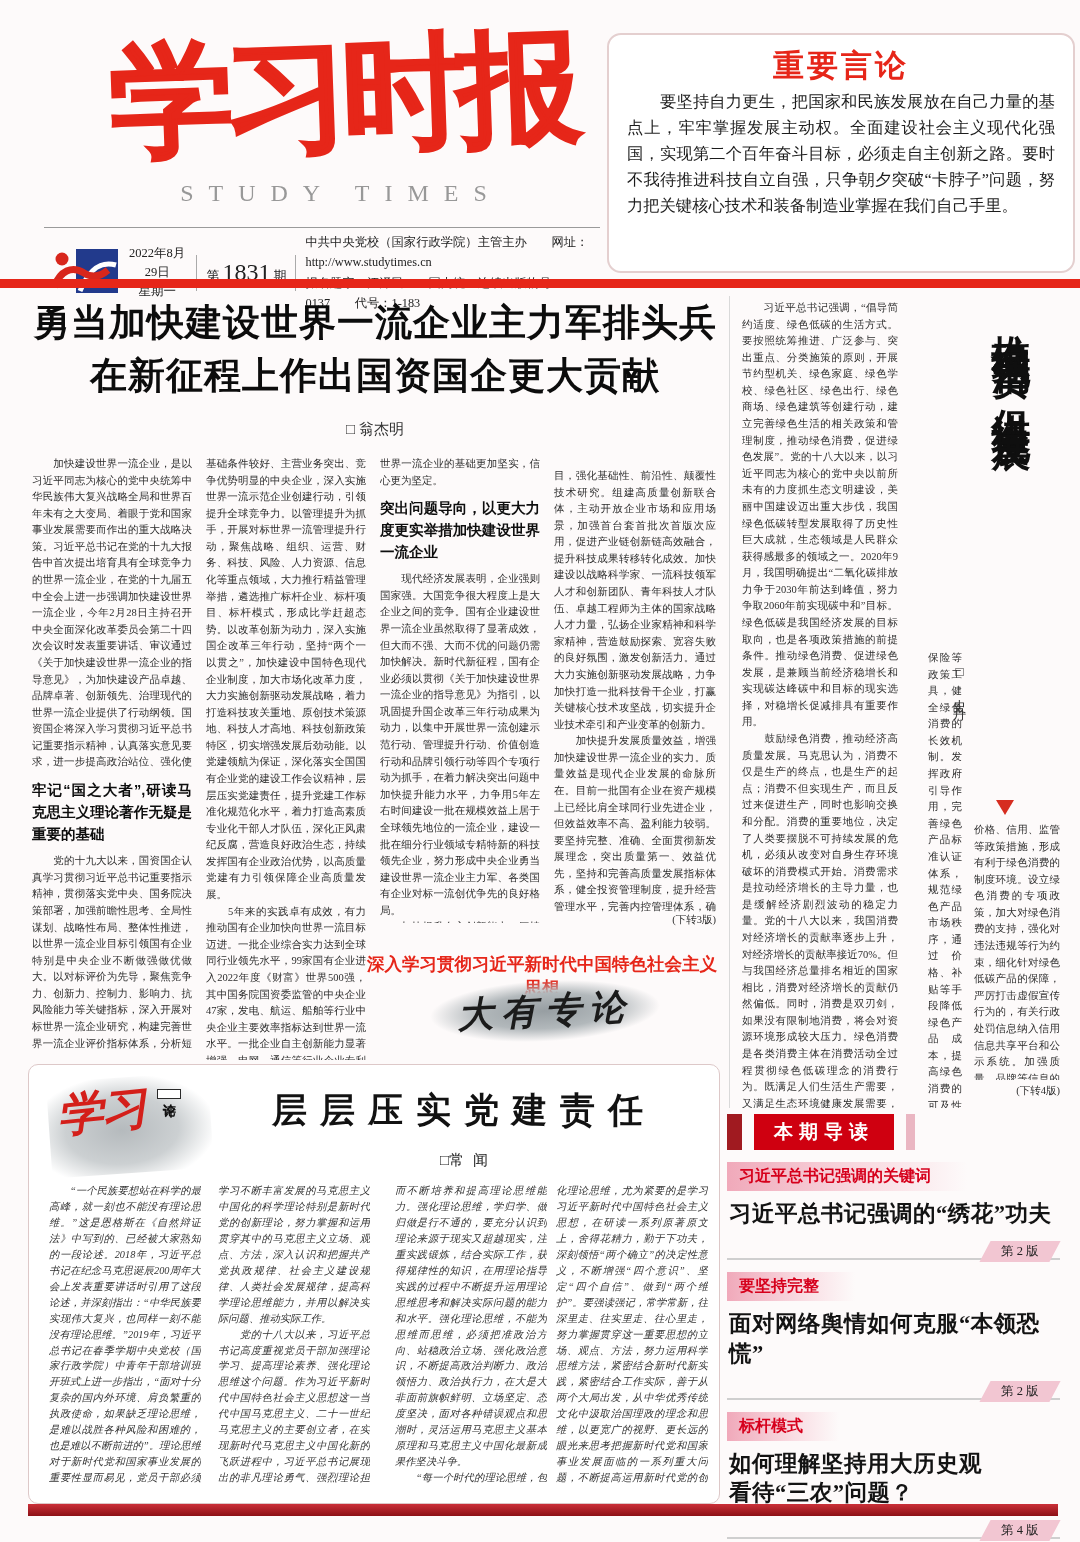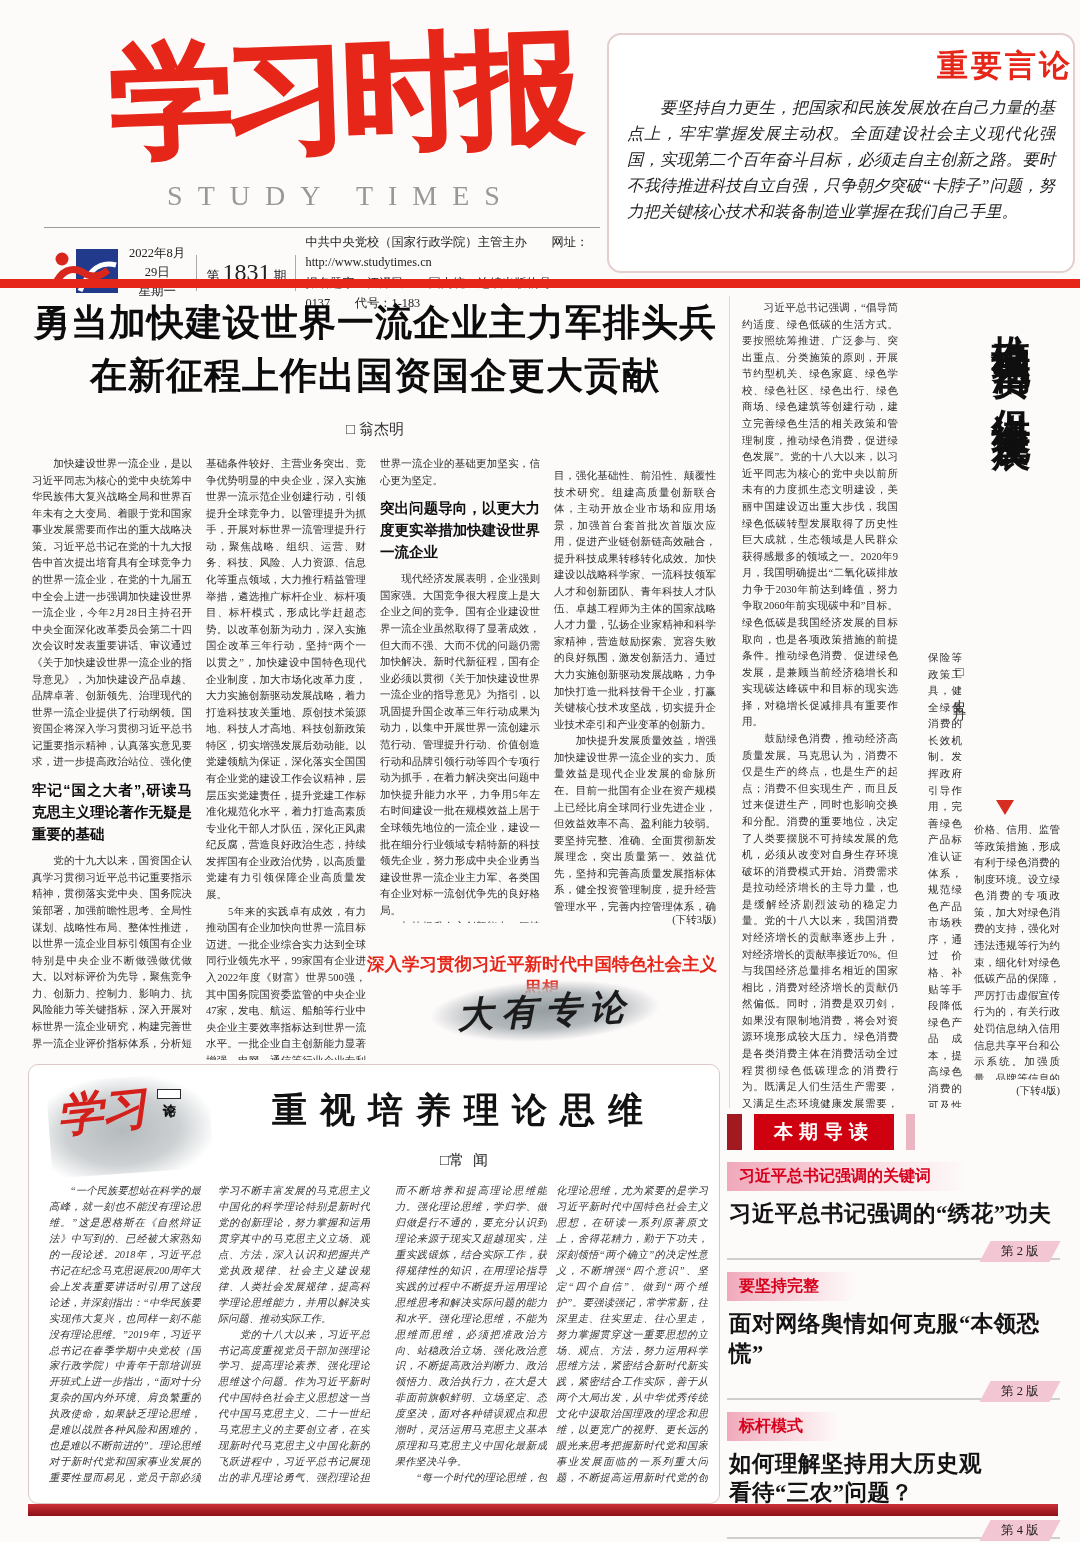--- a/index.html
+++ b/index.html
@@ -5,37 +5,37 @@
   html,body{margin:0;padding:0;background:#efe6e5;}
   #page{position:relative;width:1080px;height:1542px;background:#fdfafa;overflow:hidden;
         font-family:"Liberation Serif",serif;color:#222;}
 
   
   #masthead-cn{position:absolute;left:92px;top:6px;width:500px;height:188px;
     font-size:124px;font-weight:900;color:#e62619;-webkit-text-stroke:2px #e62619;
     letter-spacing:-8px;text-align:center;line-height:1.45;transform:rotate(-2deg);
     font-family:"Liberation Serif",serif;}
   #masthead-en{position:absolute;left:96px;top:180px;width:490px;text-align:center;
-    font-size:28px;color:#989898;letter-spacing:15px;font-family:"Liberation Serif",serif;}
+    font-size:24px;color:#989898;letter-spacing:15px;font-family:"Liberation Serif",serif;}
   #info-hr{position:absolute;left:44px;top:227px;width:556px;height:1px;background:#9a9a9a;}
   #info-row{position:absolute;left:50px;top:232px;width:560px;display:flex;align-items:center;gap:9px;}
   .iblock{text-align:center;font-size:12.5px;line-height:1.55;white-space:pre-line;}
   .vdiv{width:1px;height:36px;background:#aaa;flex:0 0 auto;}
   #issue-block{font-size:13px;white-space:nowrap;}
   #issue-block .num{font-size:24px;font-family:"Liberation Serif",serif;padding:0 3px;}
   #publisher{font-size:12.3px;line-height:1.65;text-align:left;white-space:pre-line;}
   #red-rule{position:absolute;left:0;top:279px;width:1080px;height:9px;background:#e62619;}
 
   
   #quote-box{position:absolute;left:607px;top:33px;width:464px;height:236px;background:#fff;
     border:2px solid #e4cfcf;border-radius:14px;}
-  #quote-title{margin-top:10px;text-align:right;font-size:31px;font-weight:900;color:#e62619;
+  #quote-title{margin-top:10px;text-align:center;font-size:31px;font-weight:900;color:#e62619;
     font-family:"Liberation Sans",sans-serif;letter-spacing:3px;}
-  #quote-body{margin:8px 18px 0 18px;font-size:16.3px;line-height:1.6;text-align:justify;
-    font-style:italic;color:#1c1c1c;white-space:pre-line;}
+  #quote-body{margin:2px 18px 0 18px;font-size:16.3px;line-height:1.6;text-align:justify;
+    color:#1c1c1c;white-space:pre-line;}
 
   
   #lead-headline{position:absolute;left:28px;top:297px;width:694px;text-align:center;
     font-size:37px;font-weight:900;font-family:"Liberation Sans",sans-serif;line-height:1.42;
     color:#0c0c0c;white-space:pre-line;letter-spacing:1px;}
   #lead-byline{position:absolute;left:28px;top:420px;width:694px;text-align:center;
     font-size:15px;color:#333;}
   .ncol{position:absolute;text-align:justify;font-size:10.5px;line-height:1.58;color:#2d2d2d;}
   .para{white-space:pre-line;overflow:hidden;}
   .insub{font-family:"Liberation Sans",sans-serif;font-weight:700;font-size:14.5px;
@@ -199,21 +199,21 @@
   <div id="g-byline">□ 史 丹</div>
   <div id="g-seal"></div>
   <div id="g-jump" class="jump">(下转4版)</div>
 
   <div id="theory-box">
     <div id="th-brand">
       <div class="splash"></div>
       <div class="brand-cn">学习</div>
       <div class="brand-tag">评论</div>
     </div>
-    <div id="th-headline">重视培养理论思维</div>
+    <div id="th-headline">层层压实党建责任</div>
     <div id="th-byline">□常 闻</div>
     <div id="b1" class="tcol">　　“一个民族要想站在科学的最高峰，就一刻也不能没有理论思维。”这是恩格斯在《自然辩证法》中写到的、已经被大家熟知的一段论述。2018年，习近平总书记在纪念马克思诞辰200周年大会上发表重要讲话时引用了这段论述，并深刻指出：“中华民族要实现伟大复兴，也同样一刻不能没有理论思维。”2019年，习近平总书记在春季学期中央党校（国家行政学院）中青年干部培训班开班式上进一步指出，“面对十分复杂的国内外环境、肩负繁重的执政使命，如果缺乏理论思维，是难以战胜各种风险和困难的，也是难以不断前进的”。理论思维对于新时代党和国家事业发展的重要性显而易见，党员干部必须重视培养理论思维。
 　　一般意义上讲，理论思维是指人们在知识和经验事实基础上形成的认识事物本质、规律和普遍联系的一种理性思维。对于党员干部来说，强化理论思维，归结起来就是要虚心用心提高理论素养这个最根本的本领，学习马克思列宁主义，</div>
     <div id="b2" class="tcol">学习不断丰富发展的马克思主义中国化的科学理论特别是新时代党的创新理论，努力掌握和运用贯穿其中的马克思主义立场、观点、方法，深入认识和把握共产党执政规律、社会主义建设规律、人类社会发展规律，提高科学理论思维能力，并用以解决实际问题、推动实际工作。
 　　党的十八大以来，习近平总书记高度重视党员干部加强理论学习、提高理论素养、强化理论思维这个问题。作为习近平新时代中国特色社会主义思想这一当代中国马克思主义、二十一世纪马克思主义的主要创立者，在实现新时代马克思主义中国化新的飞跃进程中，习近平总书记展现出的非凡理论勇气、强烈理论担当、高度理论自觉、高超理论思维、深厚理论素养，为全党作出了示范。
 　　在现实工作中，党员干部强化理论思维，研读马克思主义理论著作无疑是重要的基础，只有在常学常新中才能加强理论修养，只有在深学细悟中才能夯实理论功底，进</div>
     <div id="b3" class="tcol">而不断培养和提高理论思维能力。强化理论思维，学归学、做归做是行不通的，要充分认识到理论来源于现实又超越现实，注重实践锻炼，结合实际工作，获得规律性的知识，在用理论指导实践的过程中不断提升运用理论思维思考和解决实际问题的能力和水平。强化理论思维，不能为思维而思维，必须把准政治方向、站稳政治立场、强化政治意识，不断提高政治判断力、政治领悟力、政治执行力，在大是大非面前旗帜鲜明、立场坚定、态度坚决，面对各种错误观点和思潮时，灵活运用马克思主义基本原理和马克思主义中国化最新成果作坚决斗争。
 　　“每一个时代的理论思维，包括我们这个时代的理论思维，都是一种历史的产物，它在不同的时代具有完全不同的形式，同时具有完全不同的内容。”从某种程度上讲，新时代党的创新理论就是以习近平同志为主要代表的中国共产党人理论思维的系统表达和集中体现。
 　　新时代新征程上，党员干部强</div>
     <div id="b4" class="tcol">化理论思维，尤为紧要的是学习习近平新时代中国特色社会主义思想，在研读一系列原著原文上，舍得花精力，勤于下功夫，深刻领悟“两个确立”的决定性意义，不断增强“四个意识”、坚定“四个自信”、做到“两个维护”。要强读强记，常学常新，往深里走、往实里走、往心里走，努力掌握贯穿这一重要思想的立场、观点、方法，努力运用科学思维方法，紧密结合新时代新实践，紧密结合工作实际，善于从两个大局出发，从中华优秀传统文化中汲取治国理政的理念和思维，以更宽广的视野、更长远的眼光来思考把握新时代党和国家事业发展面临的一系列重大问题，不断提高运用新时代党的创新理论分析和解决实际问题的能力和水平。唯此，我们党方能赢得优势、赢得主动、赢得未来，战胜前进道路上各种各样的拦路虎、绊脚石，向着实现第二个百年奋斗目标、实现中华民族伟大复兴的中国梦奋勇前进，展现新时代中国共产党人的使命和担当。</div>

